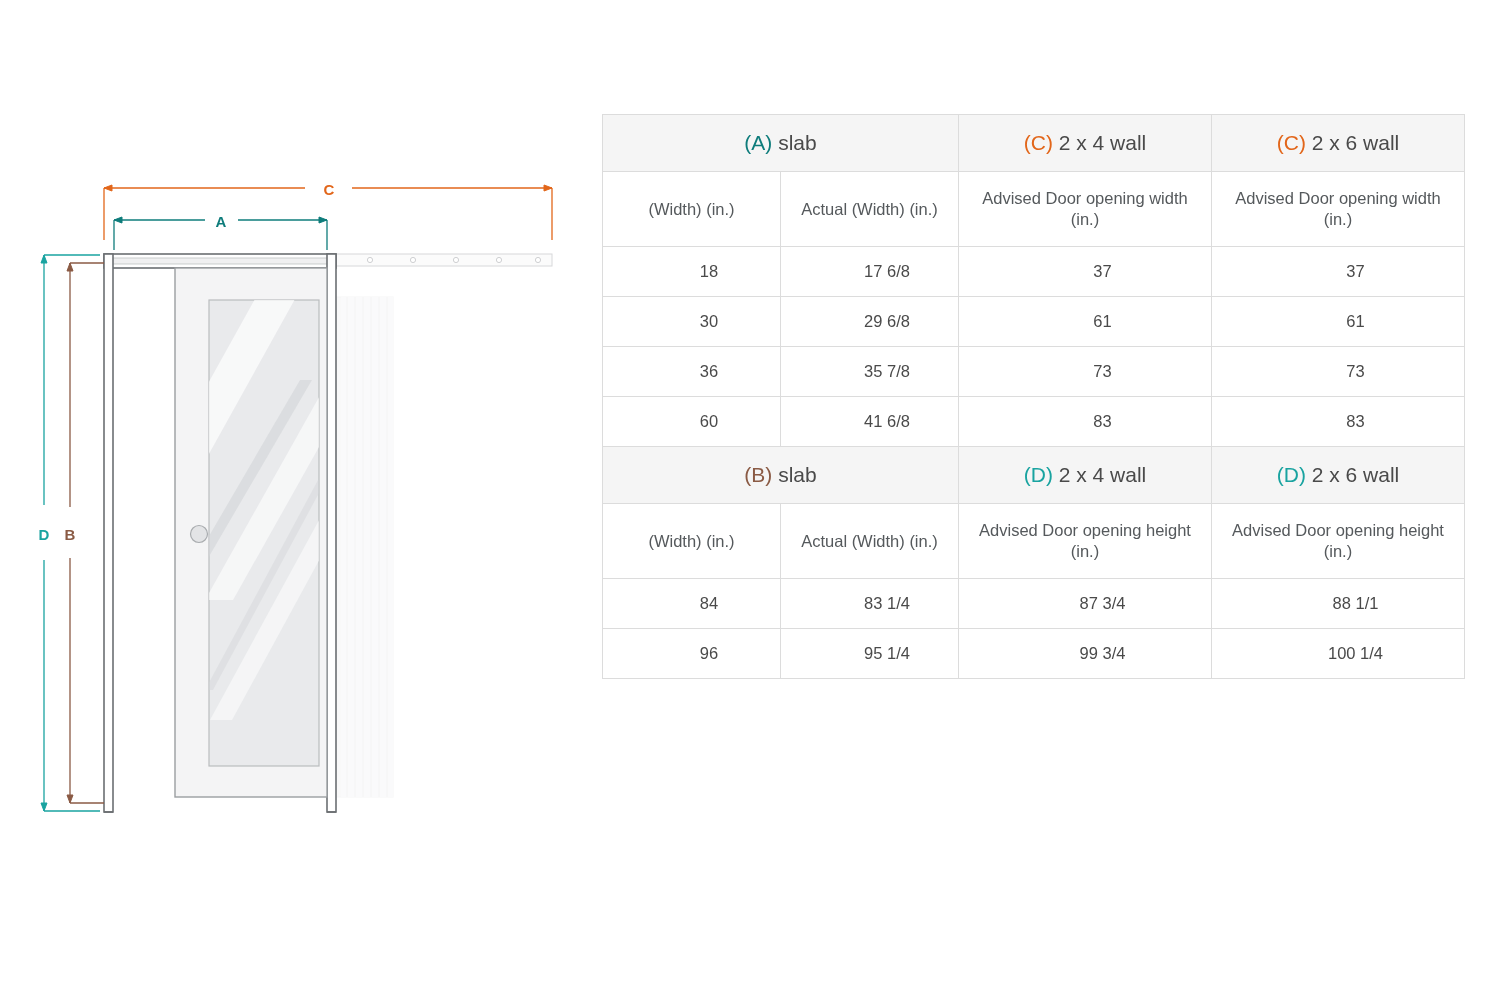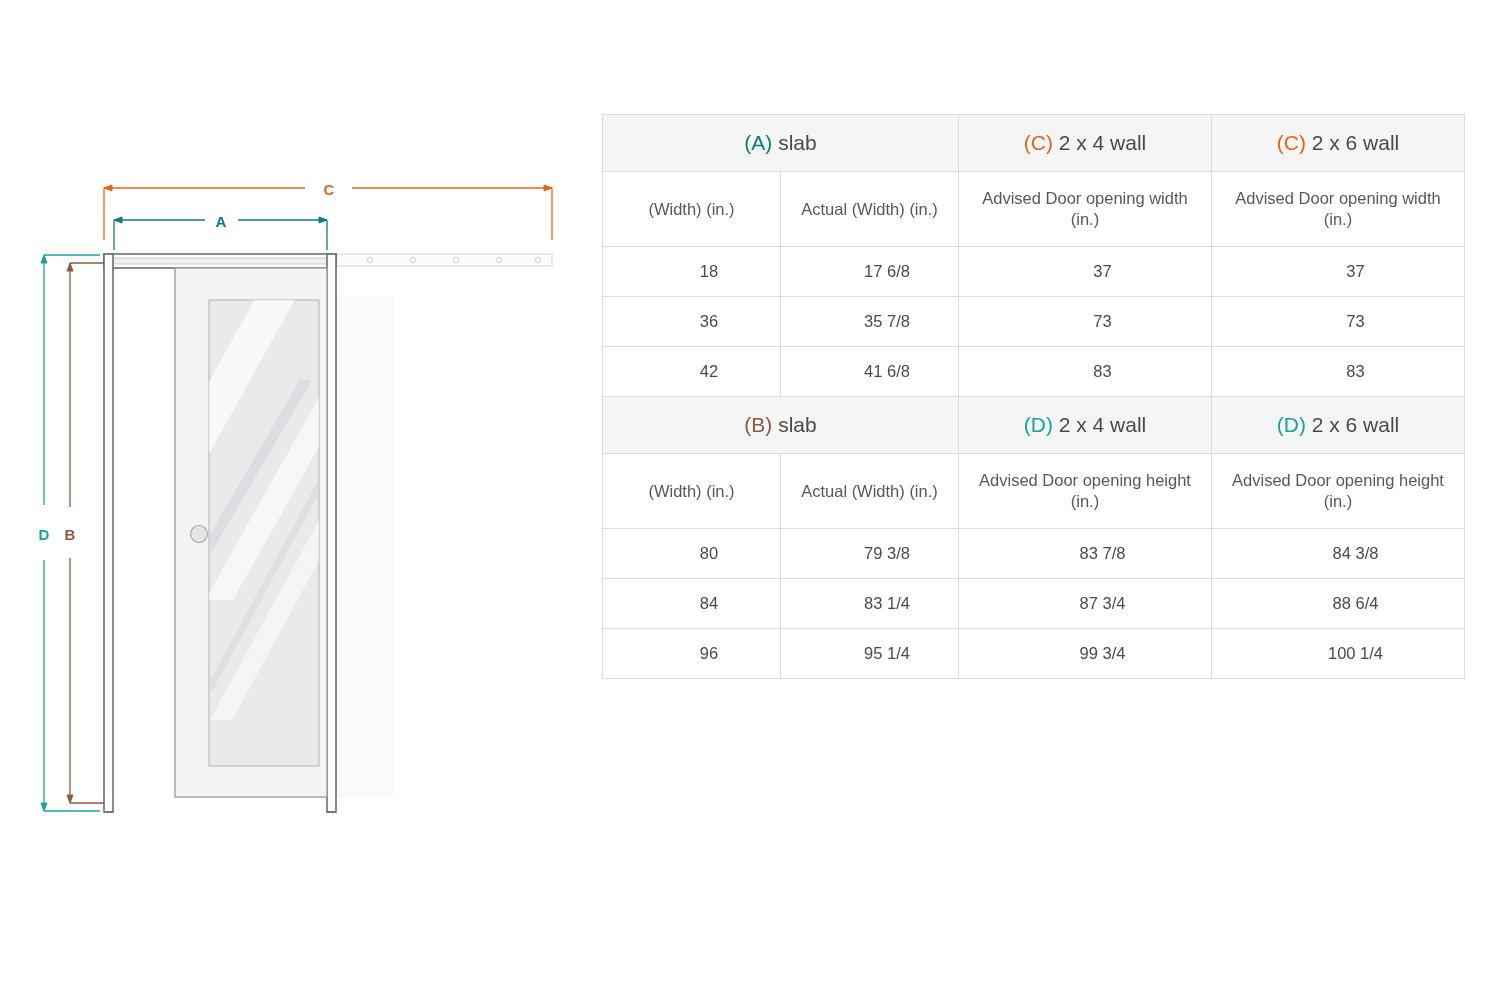--- a/index.html
+++ b/index.html
@@ -218,27 +218,33 @@
         <td>Advised Door opening width (in.)</td>
       </tr>
 
       <tr class="data-row">
         <td>18</td>
         <td>17 6/8</td>
         <td>37</td>
         <td>37</td>
       </tr>
       <tr class="data-row">
+        <td>30</td>
+        <td>29 6/8</td>
+        <td>61</td>
+        <td>61</td>
+      </tr>
+      <tr class="data-row">
         <td>36</td>
         <td>35 7/8</td>
         <td>73</td>
         <td>73</td>
       </tr>
       <tr class="data-row">
-        <td>42</td>
+        <td>60</td>
         <td>41 6/8</td>
         <td>83</td>
         <td>83</td>
       </tr>
 
       <tr class="group-header">
         <th colspan="2">
           <span class="tag tag-brown">(B)</span>
           <span class="group-title">slab</span>
         </th>
@@ -252,30 +258,24 @@
         </th>
       </tr>
       <tr class="sub-header">
         <td>(Width) (in.)</td>
         <td>Actual (Width) (in.)</td>
         <td>Advised Door opening height (in.)</td>
         <td>Advised Door opening height (in.)</td>
       </tr>
 
       <tr class="data-row">
-        <td>80</td>
-        <td>79 3/8</td>
-        <td>83 7/8</td>
-        <td>84 3/8</td>
-      </tr>
-      <tr class="data-row">
         <td>84</td>
         <td>83 1/4</td>
         <td>87 3/4</td>
-        <td>88 6/4</td>
+        <td>88 1/1</td>
       </tr>
       <tr class="data-row">
         <td>96</td>
         <td>95 1/4</td>
         <td>99 3/4</td>
         <td>100 1/4</td>
       </tr>
     </tbody>
   </table>
 </div>

